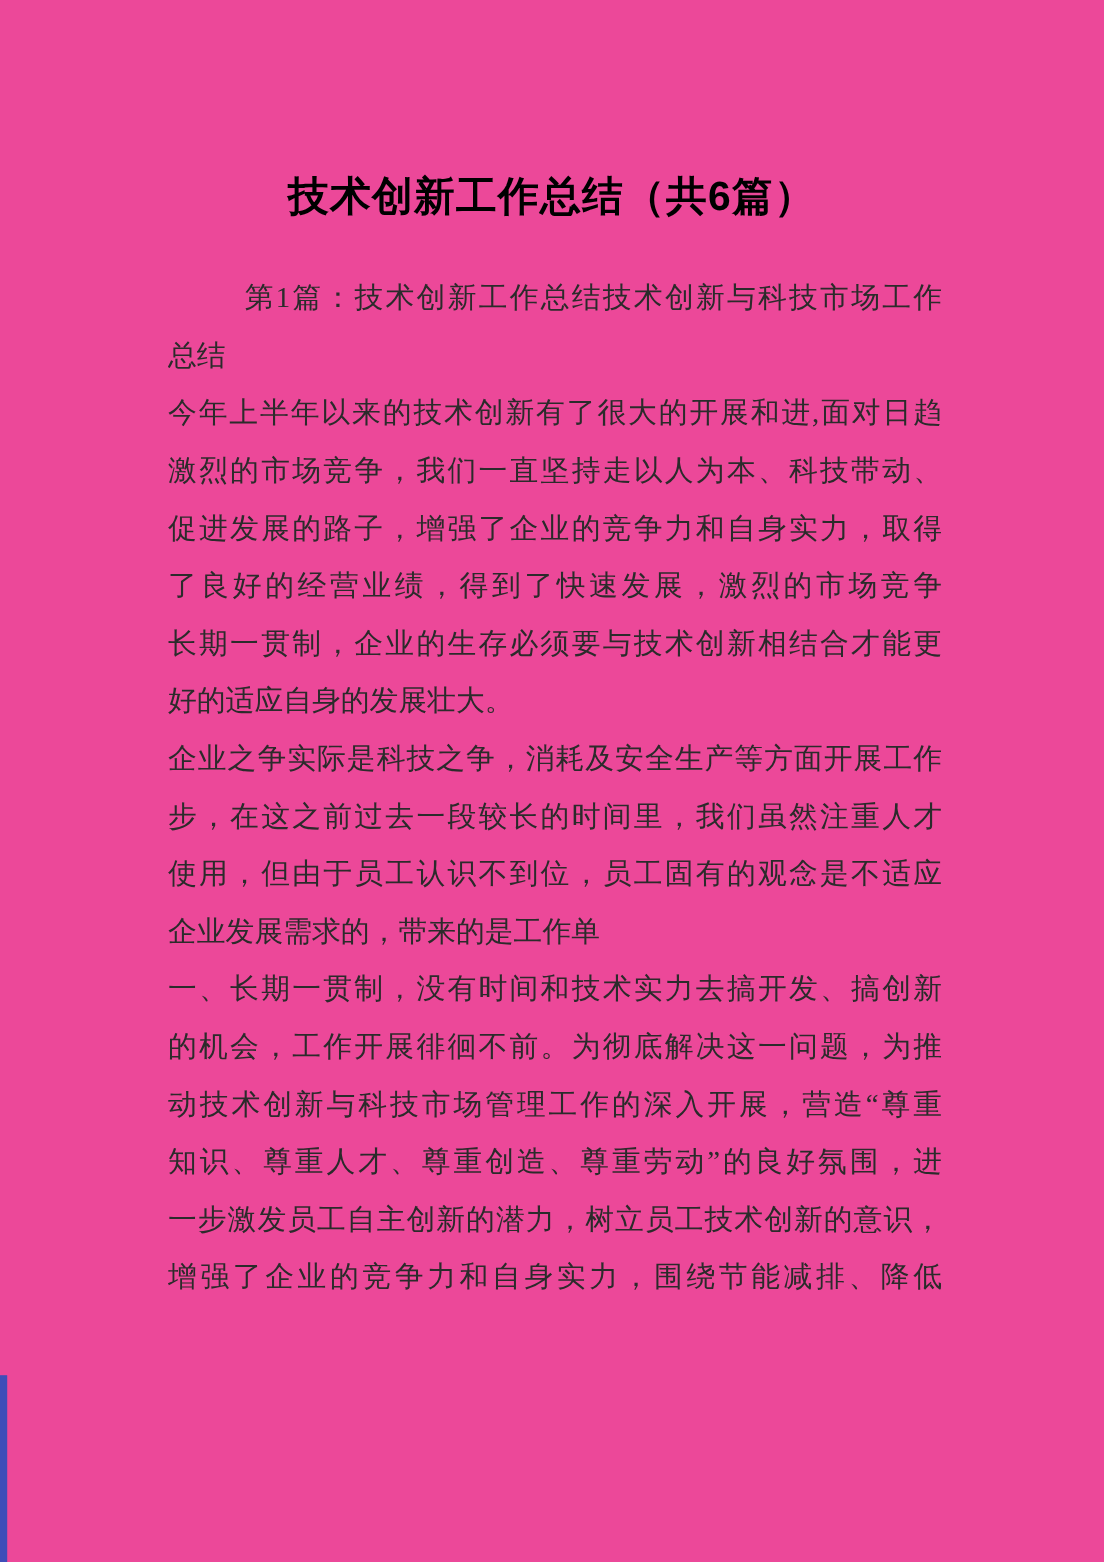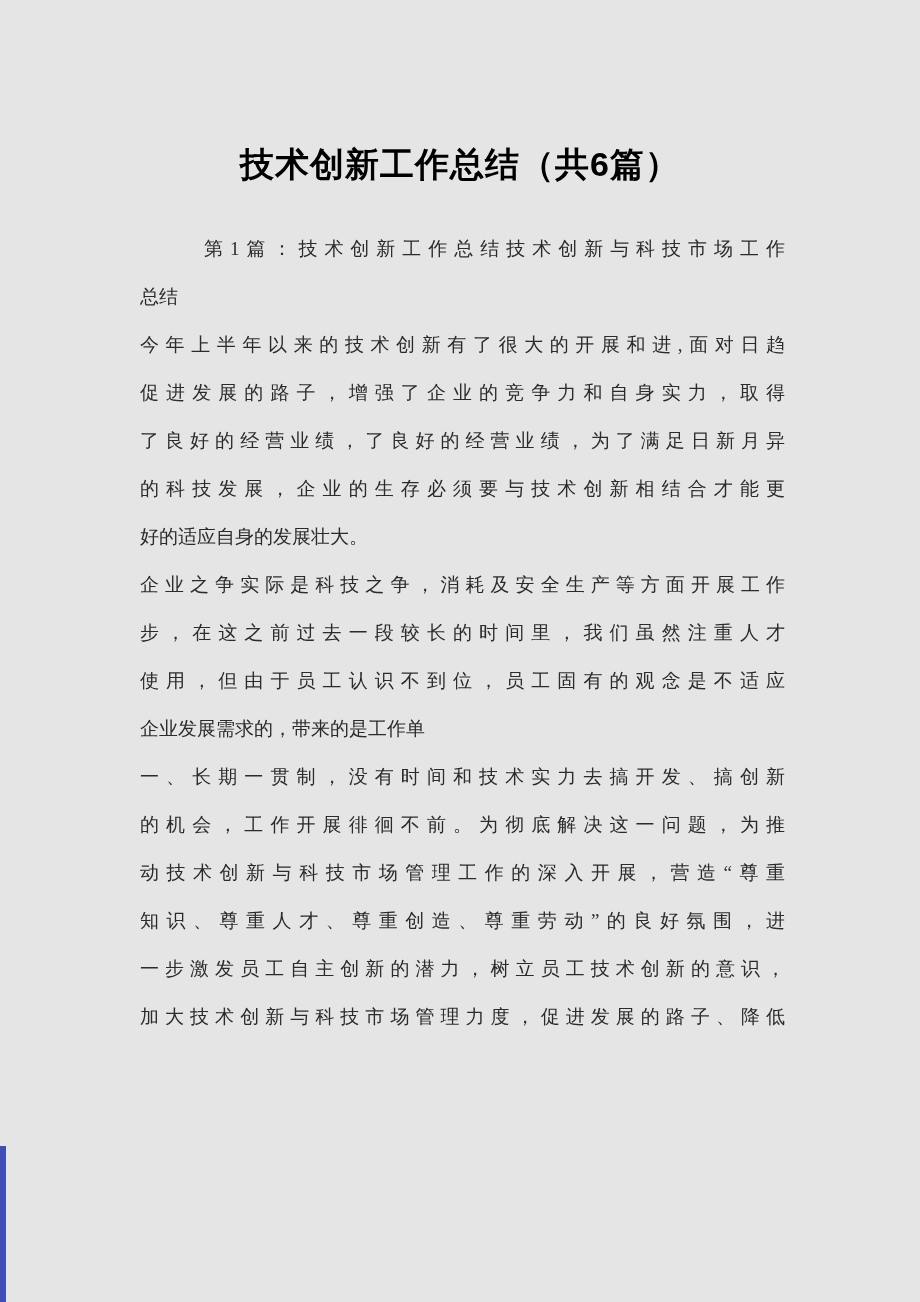--- a/index.html
+++ b/index.html
@@ -9,37 +9,37 @@
   body {
     width: 920px;
     height: 1302px;
     background: #ffffff;
     position: relative;
     overflow: hidden;
   }
   .page {
     position: absolute;
     inset: 0;
-    background: #e5e5e5;
+    background: #ec4899;
   }
   .doc-title {
     margin: 144px 120px 0 120px;
     text-align: center;
     font-family: "Liberation Sans", "DejaVu Sans", sans-serif;
     font-weight: 700;
     font-size: 34px;
     line-height: 41px;
     color: #000000;
     letter-spacing: 1px;
   }
   .doc-body {
     margin: 40px 135px 0 140px;
     font-family: "Liberation Serif", "DejaVu Serif", serif;
     font-weight: 400;
-    font-size: 19px;
+    font-size: 24px;
     color: #2b2b2b;
   }
   .line {
     height: 48px;
     line-height: 48px;
     text-align: justify;
     text-align-last: justify;
     -moz-text-align-last: justify;
     overflow: hidden;
   }
@@ -63,31 +63,32 @@
 <body style="background-color: rgb(255, 255, 255);">
 
 <div class="page">
 
   <h1 class="doc-title">技术创新工作总结（共6篇）</h1>
 
   <div class="doc-body">
     <div class="line first">第1篇：技术创新工作总结技术创新与科技市场工作</div>
     <div class="line short">总结</div>
     <div class="line">今年上半年以来的技术创新有了很大的开展和进,面对日趋</div>
+    <div class="line">激烈的市场竞争，我们一直坚持走以人为本、科技带动、</div>
     <div class="line">促进发展的路子，增强了企业的竞争力和自身实力，取得</div>
-    <div class="line">了良好的经营业绩，了良好的经营业绩，为了满足日新月异</div>
-    <div class="line">的科技发展，企业的生存必须要与技术创新相结合才能更</div>
+    <div class="line">了良好的经营业绩，得到了快速发展，激烈的市场竞争</div>
+    <div class="line">长期一贯制，企业的生存必须要与技术创新相结合才能更</div>
     <div class="line short">好的适应自身的发展壮大。</div>
     <div class="line">企业之争实际是科技之争，消耗及安全生产等方面开展工作</div>
     <div class="line">步，在这之前过去一段较长的时间里，我们虽然注重人才</div>
     <div class="line">使用，但由于员工认识不到位，员工固有的观念是不适应</div>
     <div class="line short">企业发展需求的，带来的是工作单</div>
     <div class="line">一、长期一贯制，没有时间和技术实力去搞开发、搞创新</div>
     <div class="line">的机会，工作开展徘徊不前。为彻底解决这一问题，为推</div>
     <div class="line">动技术创新与科技市场管理工作的深入开展，营造“尊重</div>
     <div class="line">知识、尊重人才、尊重创造、尊重劳动”的良好氛围，进</div>
     <div class="line">一步激发员工自主创新的潜力，树立员工技术创新的意识，</div>
-    <div class="line">加大技术创新与科技市场管理力度，促进发展的路子、降低</div>
+    <div class="line">增强了企业的竞争力和自身实力，围绕节能减排、降低</div>
   </div>
 
   <div class="edge-stripe" style="background-color: rgb(63, 77, 184);"></div>
 
 </div>
 
 </body></html>

